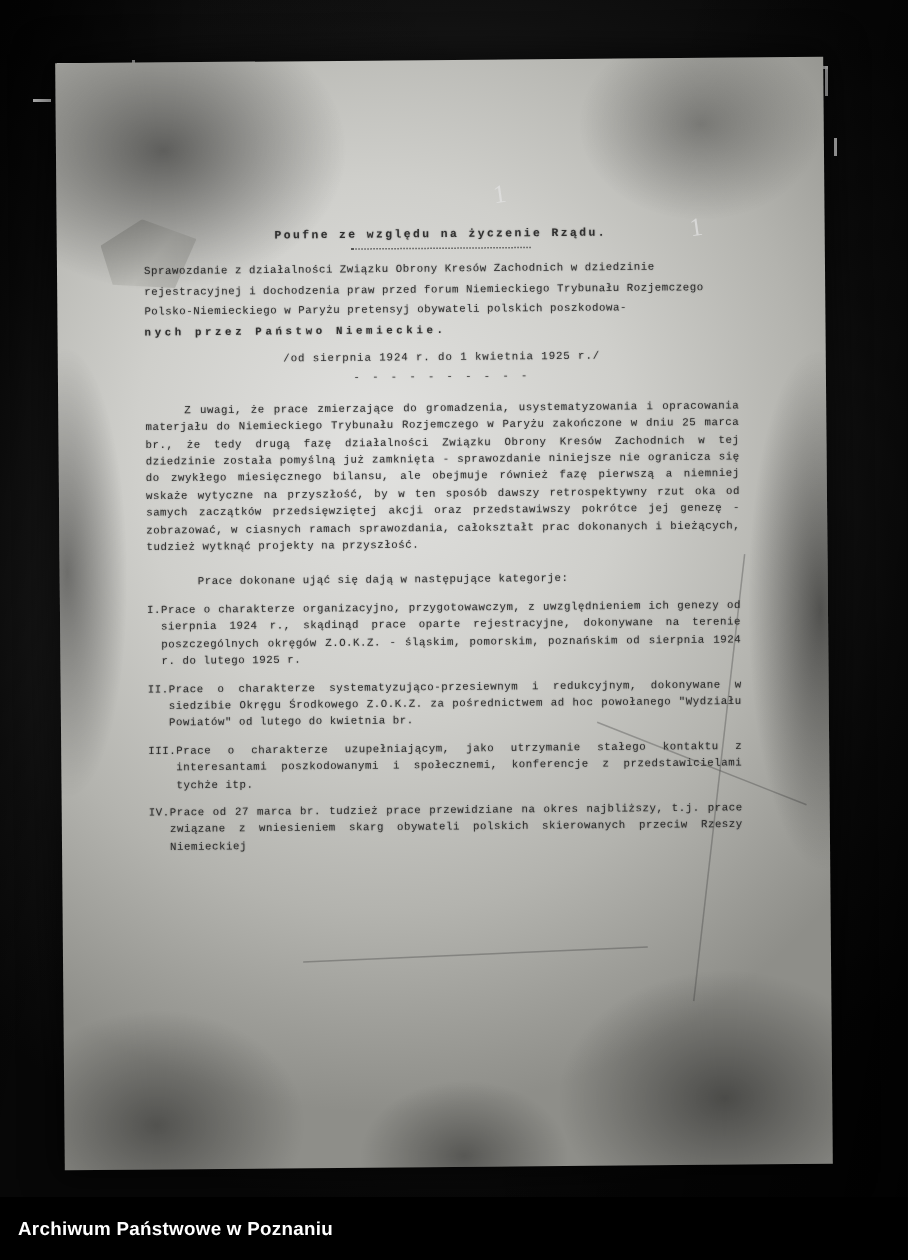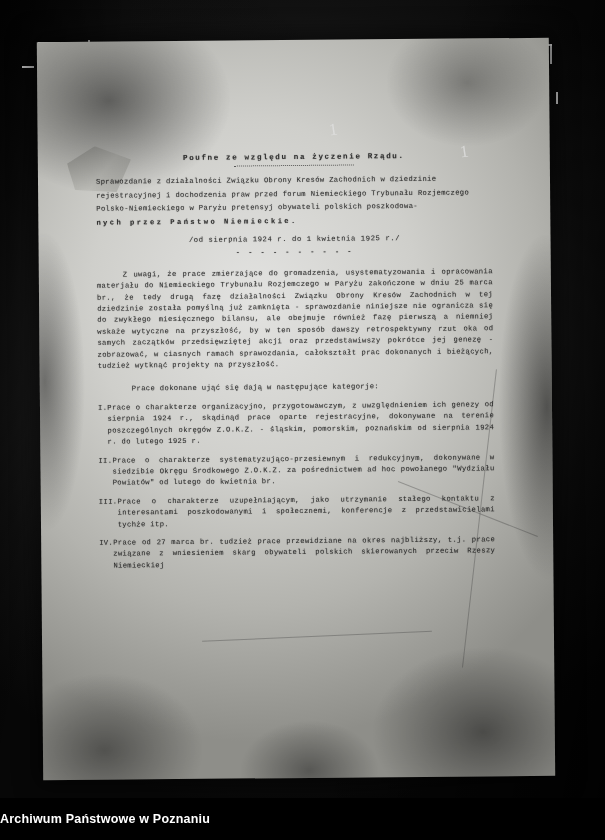--- a/index.html
+++ b/index.html
@@ -167,20 +167,21 @@
   
   .caption-bar {
     position: absolute;
     left: 0;
     right: 0;
     bottom: 0;
     height: 42px;
     background: #000;
     display: flex;
     align-items: center;
+    padding-left: 12px;
   }
   .caption-text {
     color: #ffffff;
     font-family: "Liberation Sans", sans-serif;
     font-size: 12.5px;
     font-weight: bold;
     letter-spacing: 0.2px;
   }
 </style>
 </head>

